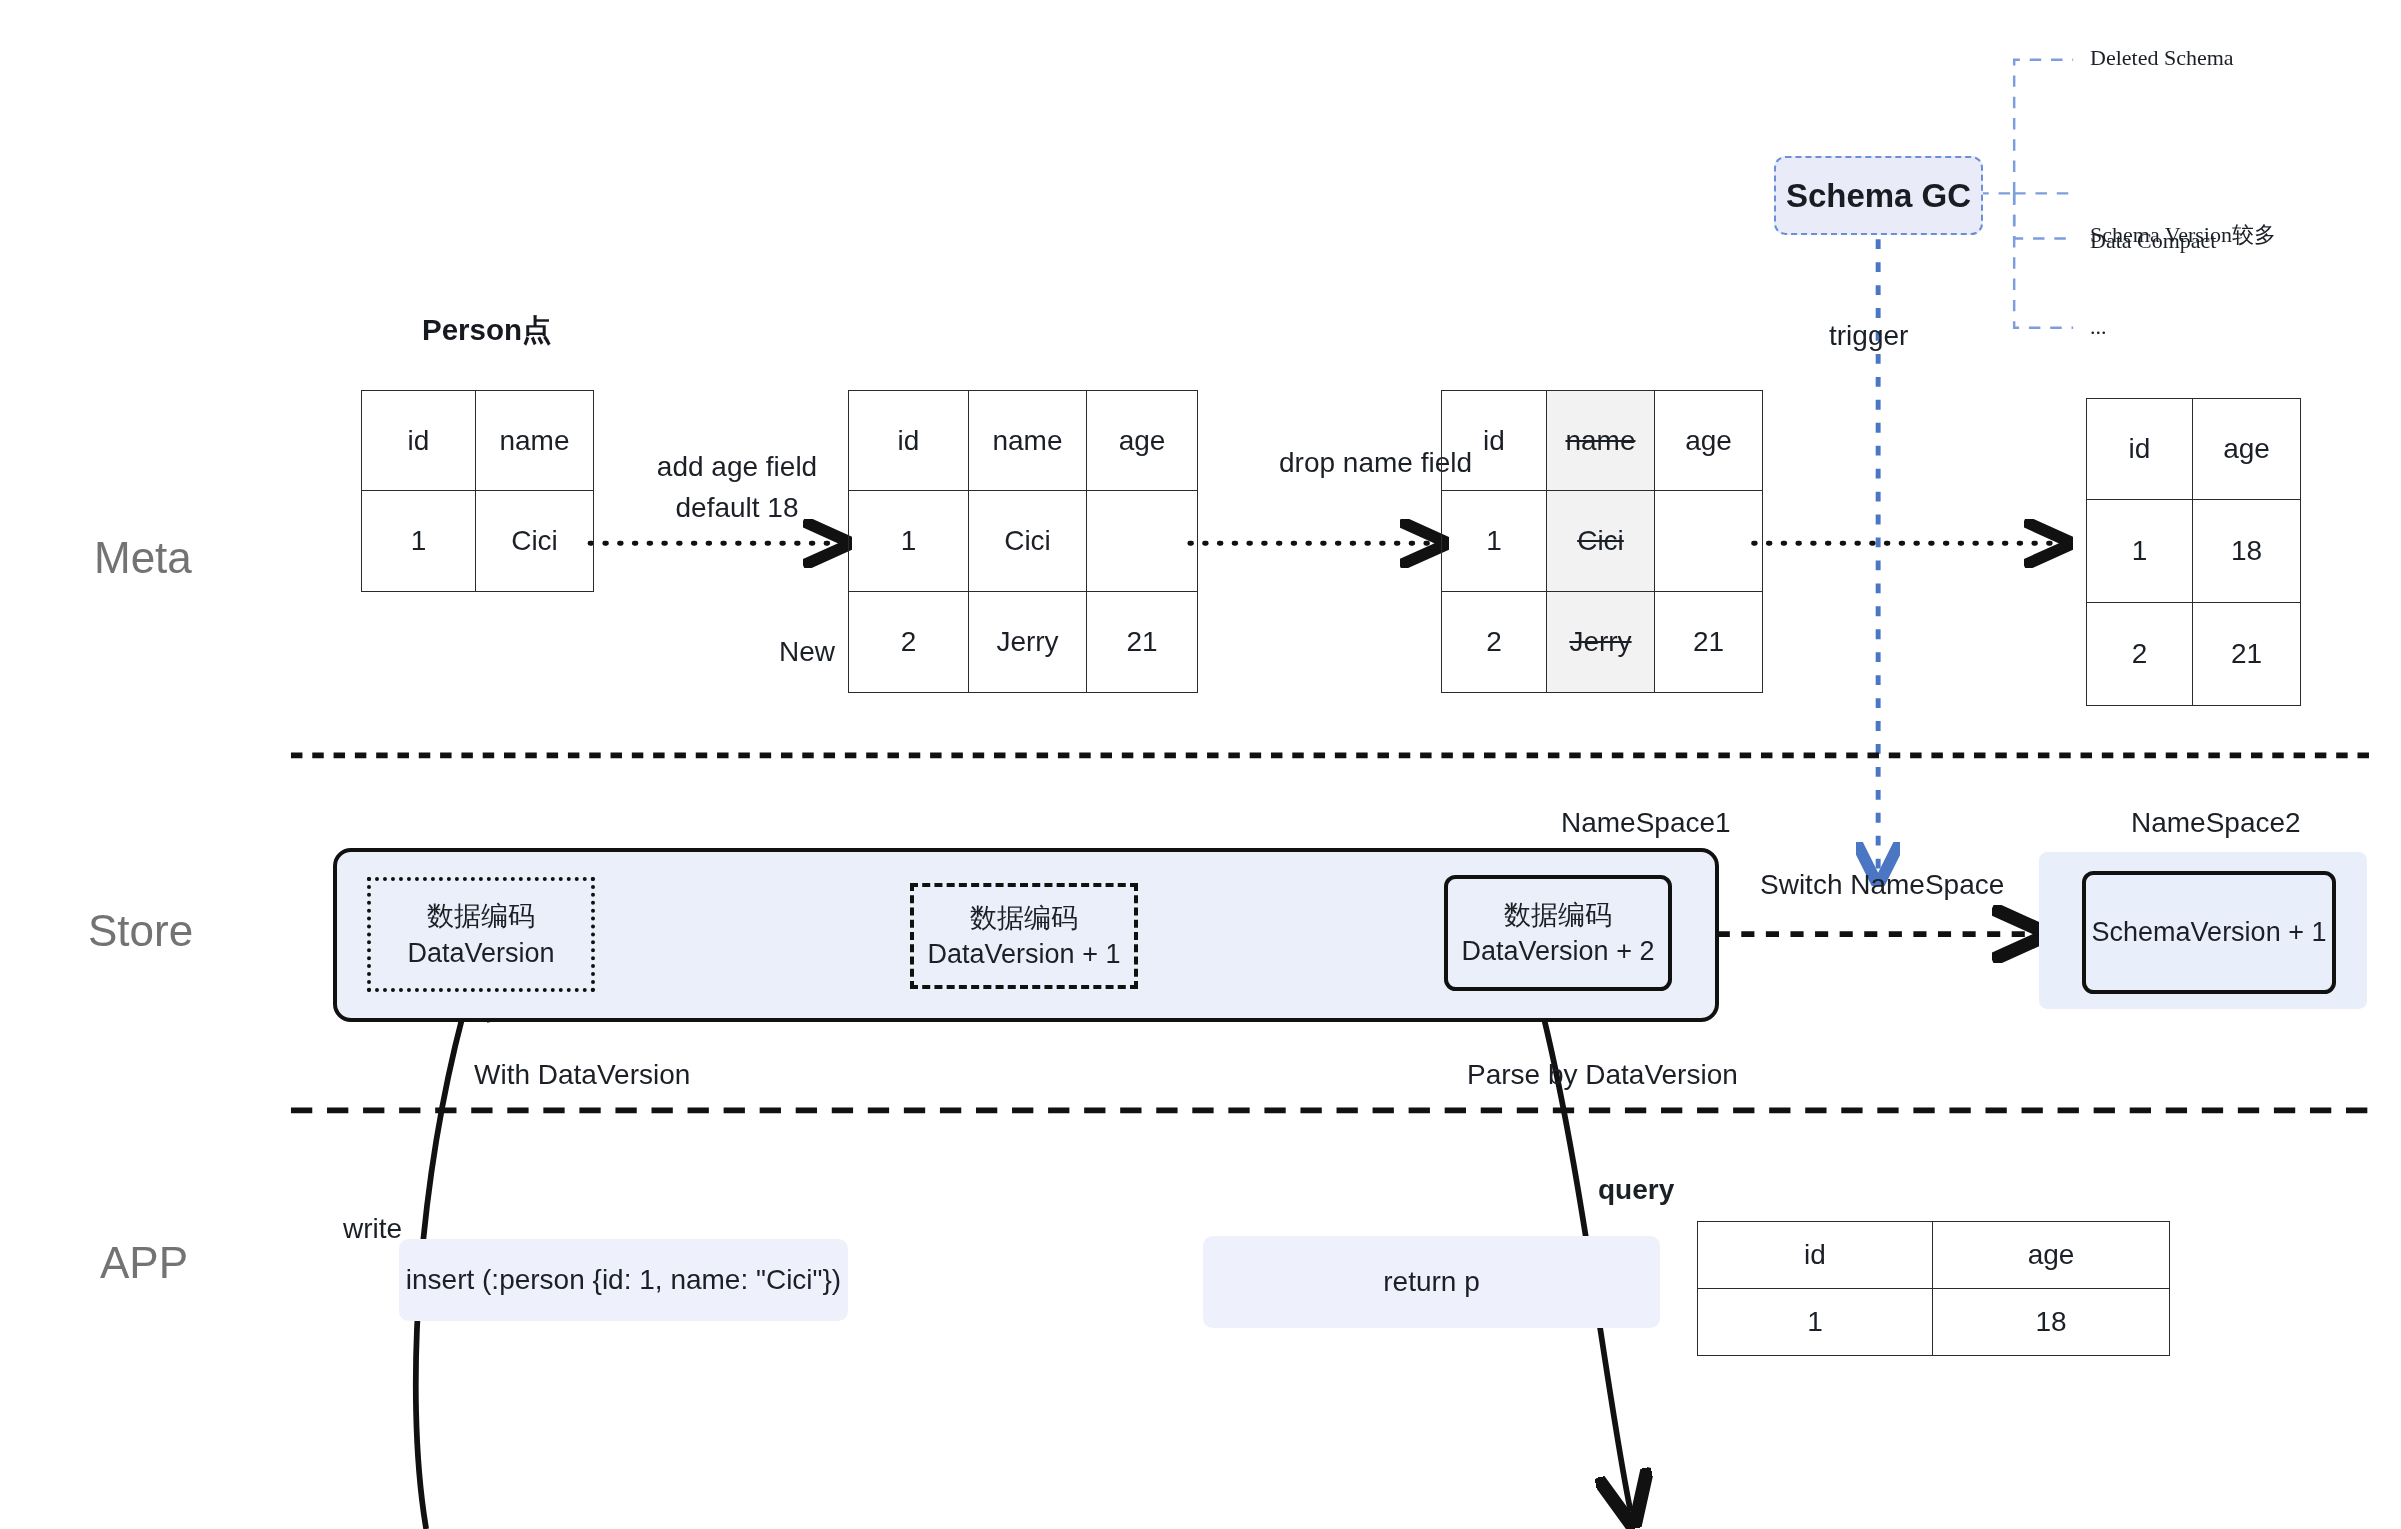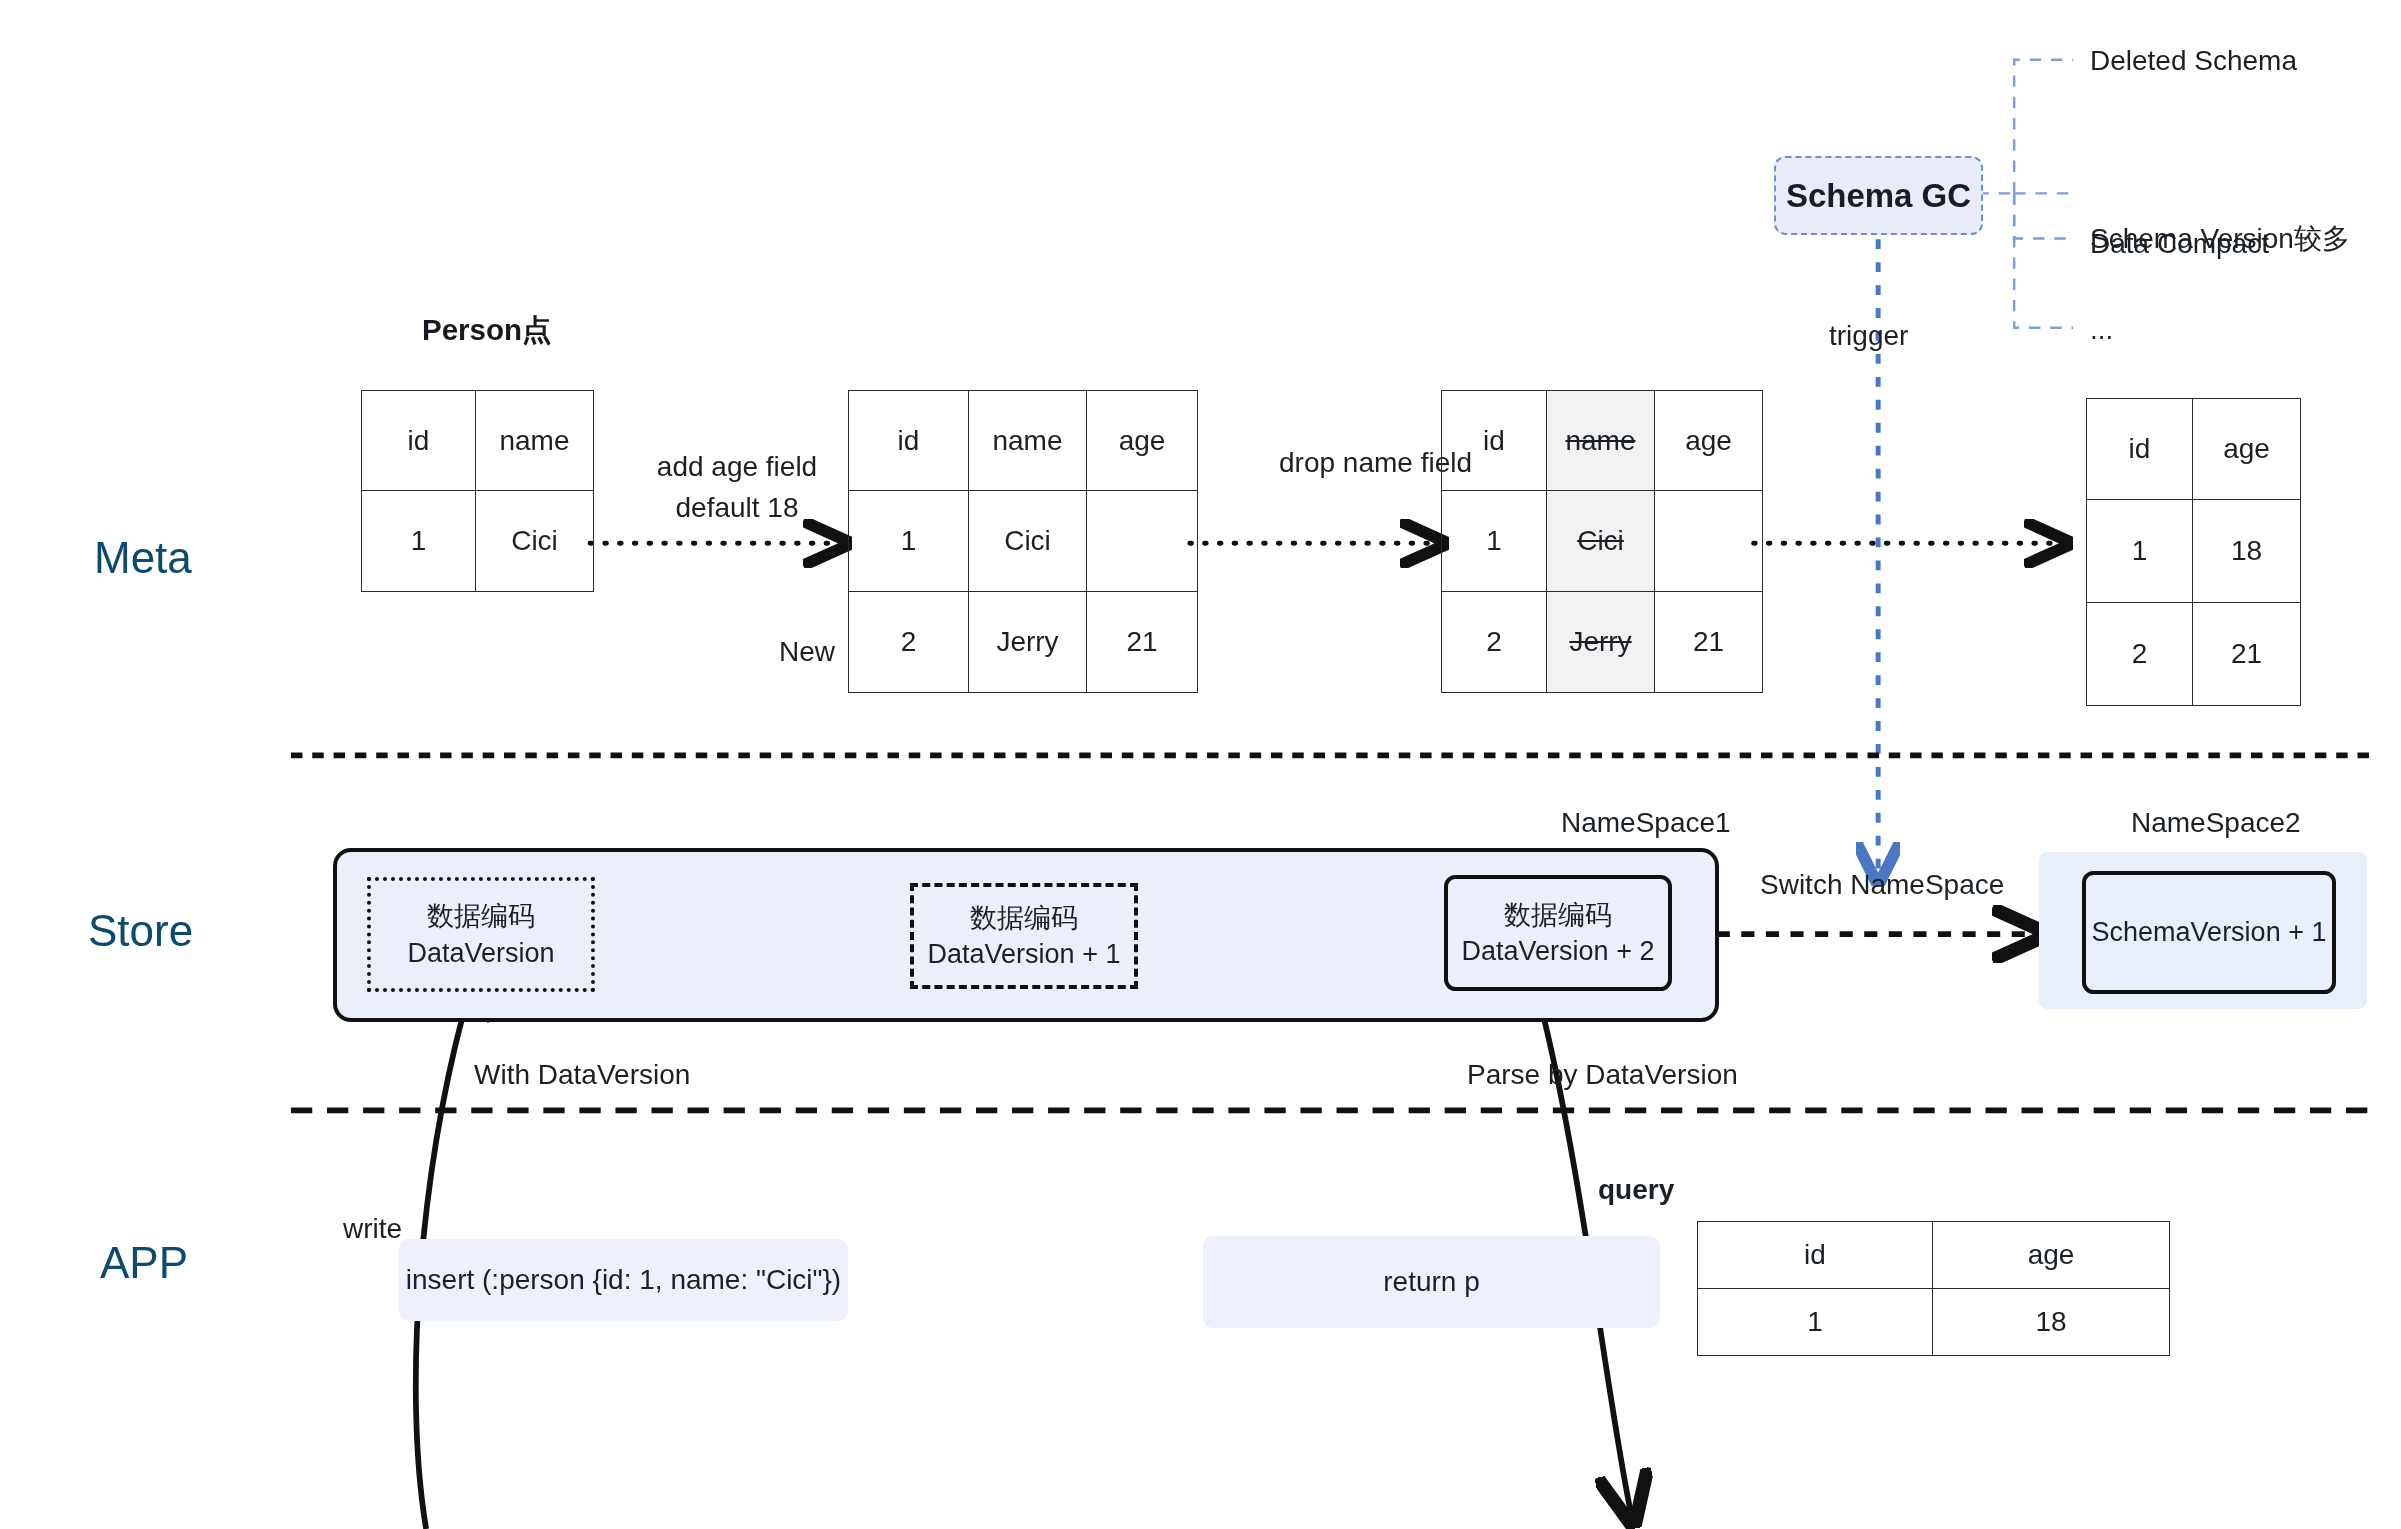--- a/index.html
+++ b/index.html
@@ -1,24 +1,24 @@
 <!DOCTYPE html>
 <html style="font-size:13px"><head>
 <meta charset="utf-8">
 <style>
   html,body{margin:0;padding:0;background:#ffffff;}
   body{width:2401px;height:1529px;position:relative;overflow:hidden;
        font-family:"Liberation Sans","DejaVu Sans",sans-serif;color:#16191f;}
   .abs{position:absolute;}
-  .rowlabel{font-size:44px;color:#0c4a6e;white-space:nowrap;}
+  .rowlabel{font-size:44px;color:#737373;white-space:nowrap;}
   .small{font-size:28px;color:#1b1f26;white-space:nowrap;}
   .gcbox{background:#e9ebf9;border:2.5px dashed #6b8fd6;border-radius:11.5px;
          display:flex;align-items:center;justify-content:center;
          font-weight:bold;font-size:33px;color:#1a1c22;}
-  .gcitem{font-size:28px;color:#1b1f26;white-space:nowrap;}
+  .gcitem{font-size:22px;color:#1b1f26;white-space:nowrap;font-family:Liberation Serif, serif;}
   
   table.meta{border-collapse:collapse;}
   table.meta td{border:1.6px solid #2b2b2b;text-align:center;vertical-align:middle;
                 font-size:28px;color:#1b1f26;}
   .struck{background:#f2f2f2;}
   .struck span{text-decoration:line-through;}
   
   .nsbox{background:#eaeff9;border:4.9px solid #111;border-radius:18px;}
   .ns2bg{background:#e9eefb;border-radius:8.2px;}
   .dvbox{display:flex;flex-direction:column;align-items:center;justify-content:center;

